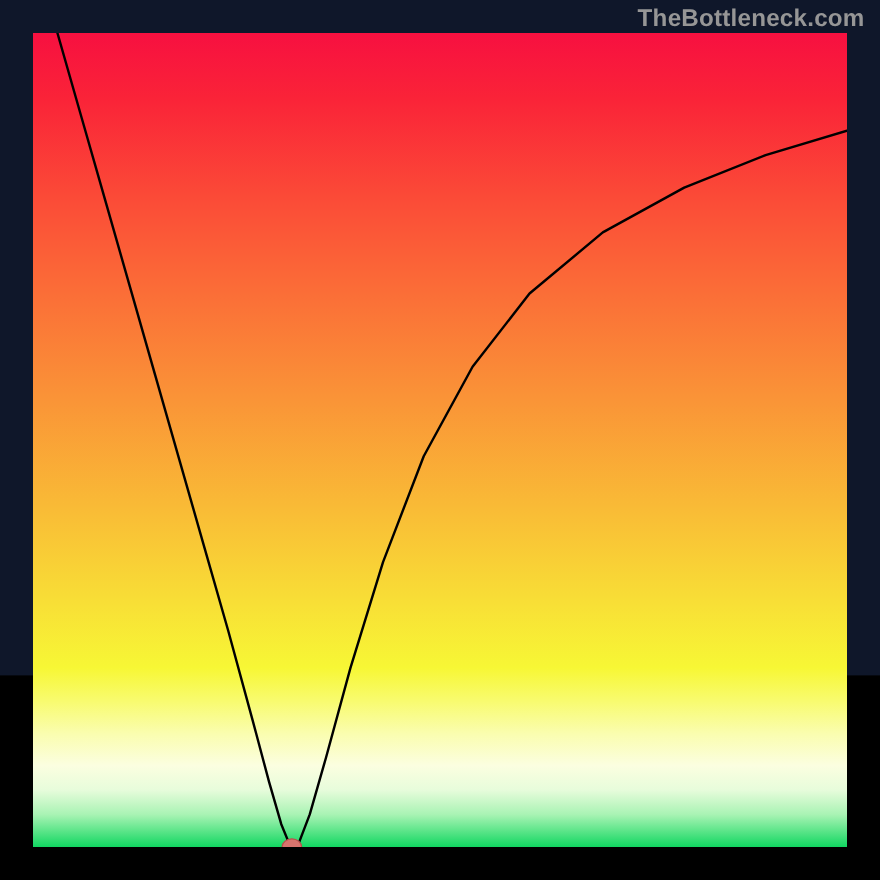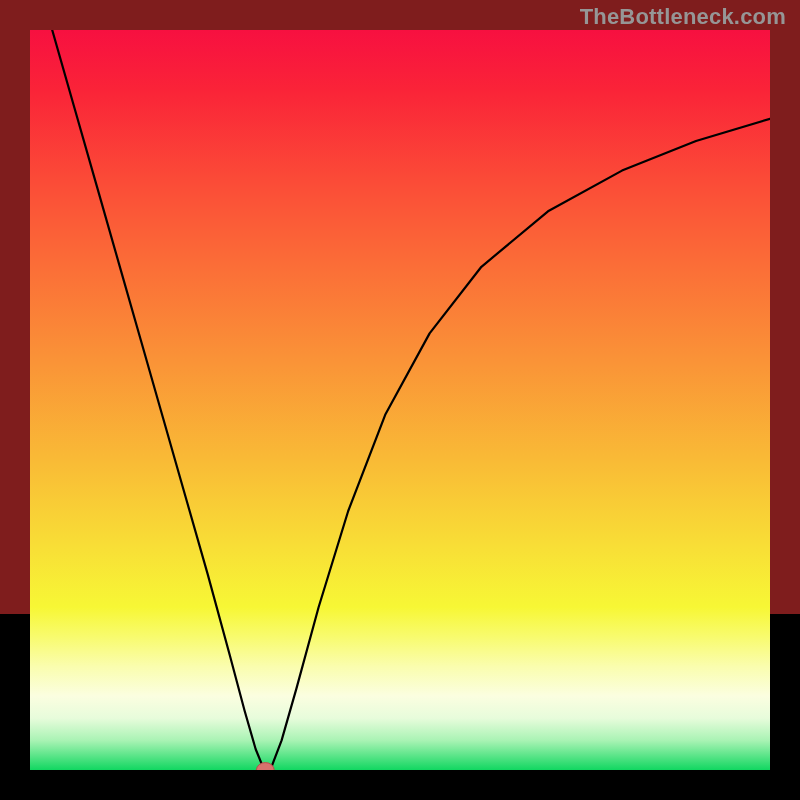--- a/index.html
+++ b/index.html
@@ -7,21 +7,21 @@
     padding: 0;
     width: 800px;
     height: 800px;
     background: #000;
     overflow: hidden;
   }
   .frame {
     position: relative;
     width: 800px;
     height: 614px;
-    background: #7f1d1d;
+    background: #0f172a;
   }
   .watermark {
     position: absolute;
     top: 4px;
     right: 14px;
     font-family: Arial, Helvetica, sans-serif;
     font-size: 22px;
     font-weight: 600;
     color: #969696;
     letter-spacing: 0.2px;

